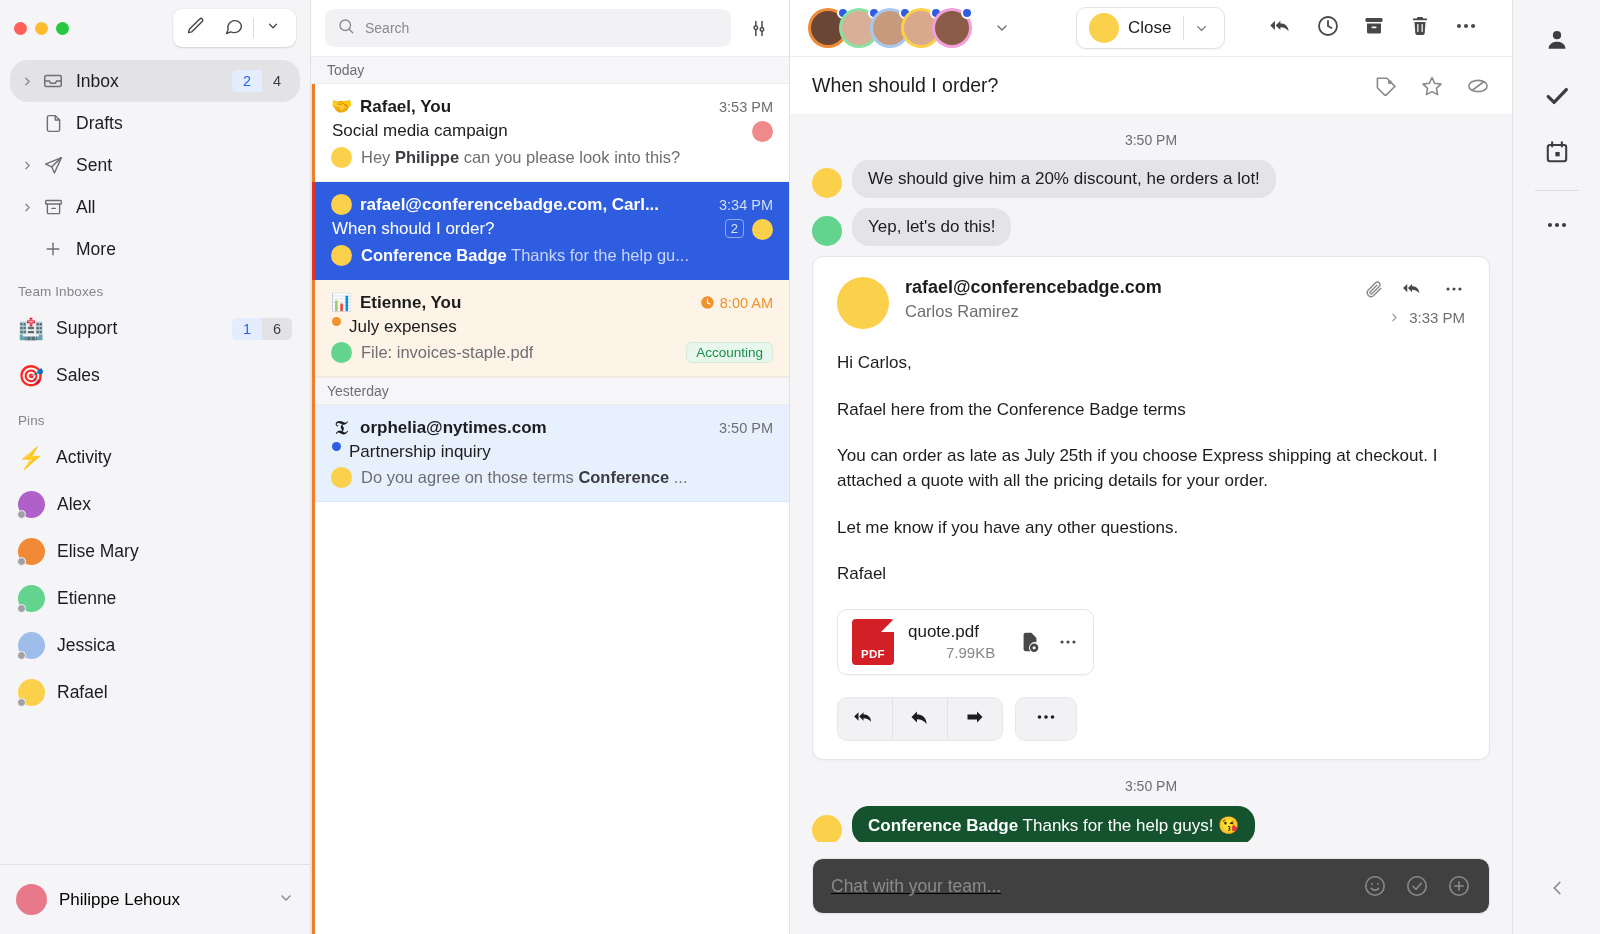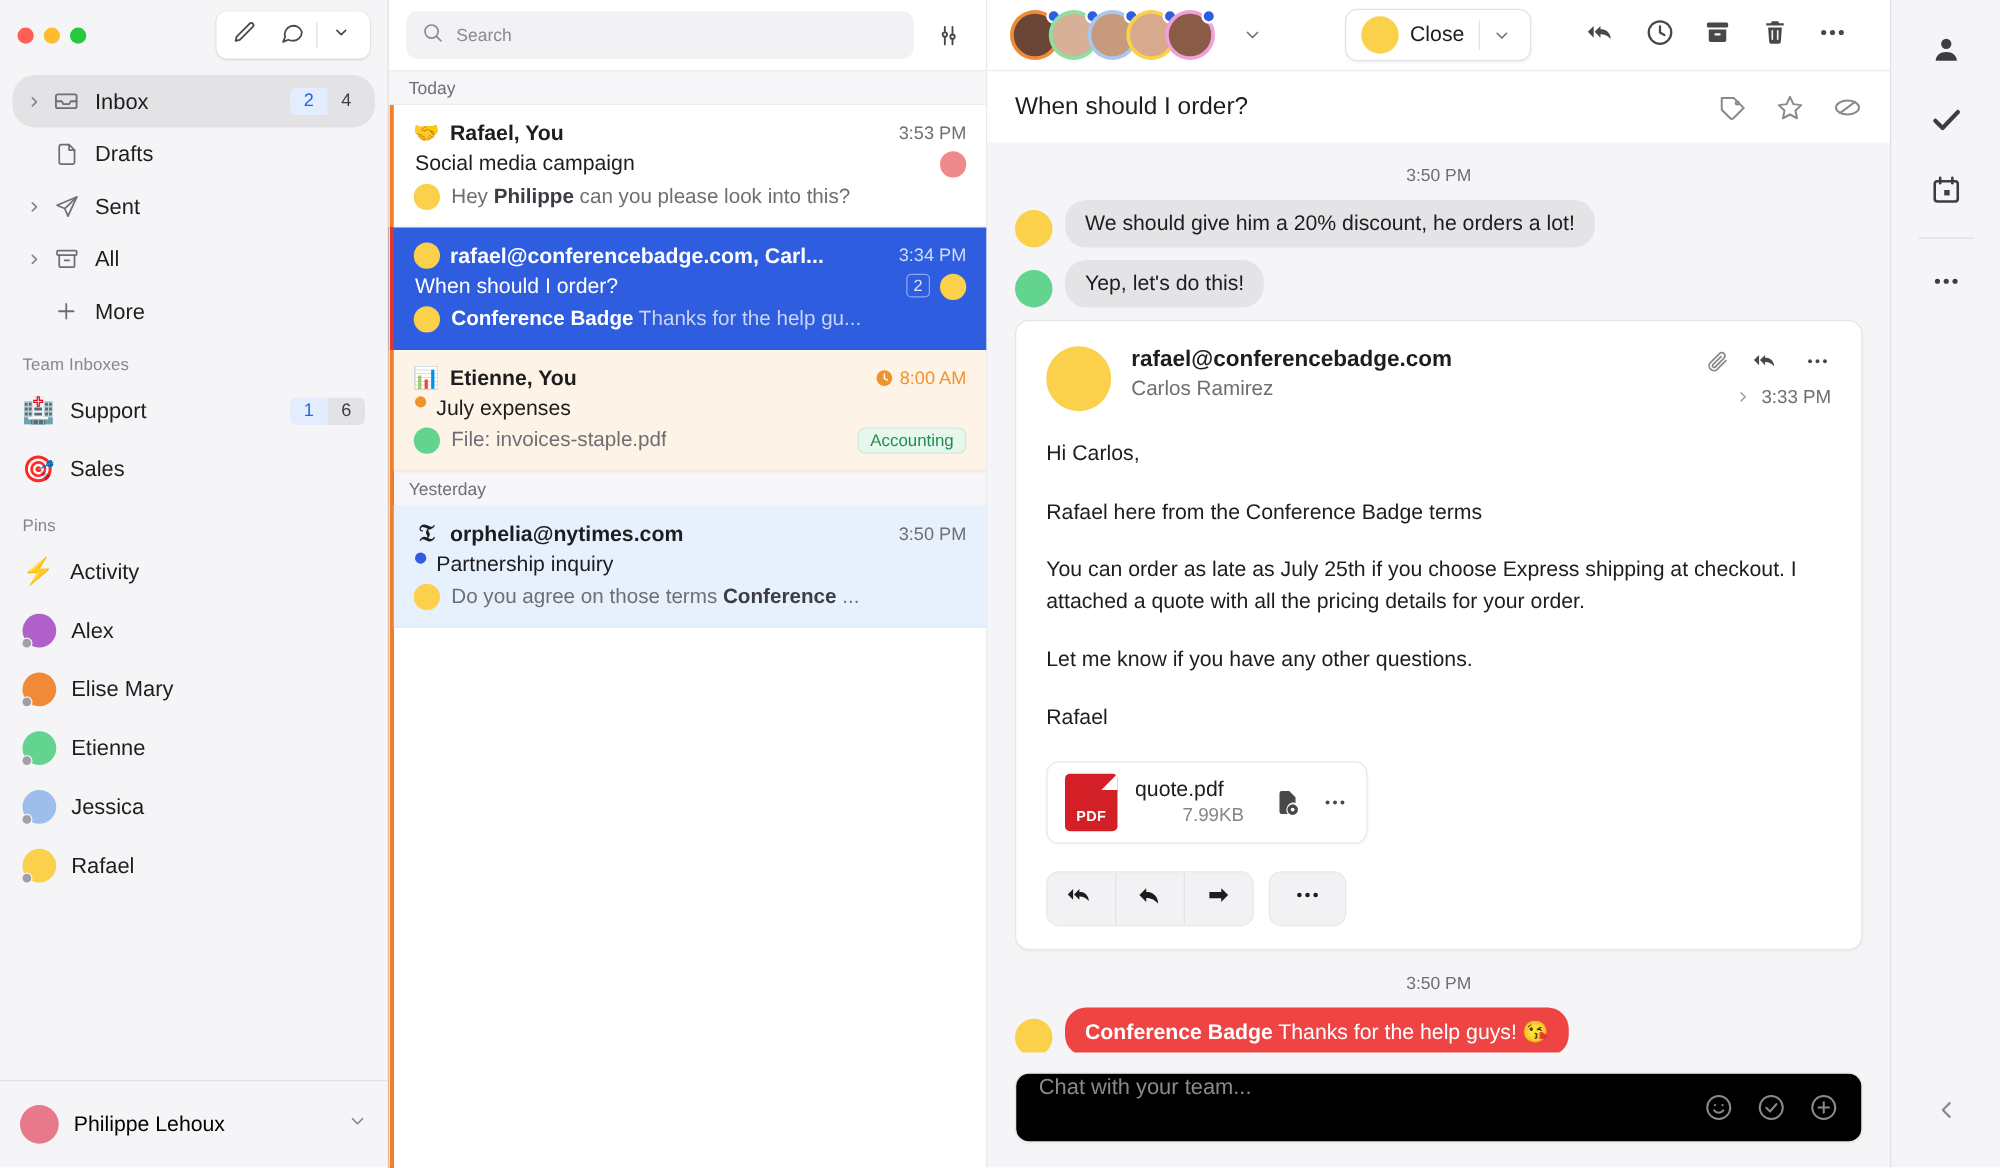--- a/index.html
+++ b/index.html
@@ -172,21 +172,21 @@
   .ch-icons { margin-left:auto; display:flex; align-items:center; gap: 22px; color:#8a8a8e; }
   .ch-icons > div { cursor:pointer; display:flex; }
 
   .thread { flex:1; overflow:hidden; padding: 14px 0 0 0; position:relative; }
   .ts { text-align:center; font-size:14px; color:#6e6e73; margin: 4px 0 12px 0; }
   .chat-line { display:flex; align-items:flex-end; gap:10px; padding: 0 22px; margin-bottom: 10px; }
   .bubble {
     background:#e4e4e7; border-radius: 17px; padding: 9px 16px;
     font-size: 17px; color:#1d1d1f; max-width: 70%;
   }
-  .bubble.blue { background:#ef4444; color:#fff; }
+  .bubble.blue { background:#14532d; color:#fff; }
   .bubble.blue b { color:#fff; }
   .chat-av { width:30px; height:30px; flex:none; }
 
   .email-card {
     background:#fff; border:1px solid #e6e6ea; border-radius: 11px;
     margin: 10px 22px 0 22px; padding: 20px 24px 18px 24px;
     box-shadow: 0 1px 2px rgba(0,0,0,.03);
   }
   .ec-head { display:flex; align-items:flex-start; gap:16px; }
   .ec-av { width: 52px; height:52px; flex:none; }
@@ -223,23 +223,24 @@
   }
   .rb-btn { width:54px; height:42px; display:flex; align-items:center; justify-content:center; cursor:pointer; color:#1d1d1f;}
   .rb-sep { width:1px; height:42px; background:#e4e4e8; }
   .rb-single {
     background:#f2f2f4; border:1px solid #e8e8ec; border-radius:10px;
     width:62px; height:44px; display:flex; align-items:center; justify-content:center; cursor:pointer; color:#1d1d1f;
   }
 
   .composer-wrap { padding: 16px 22px 20px 22px; }
   .composer {
-    height: 56px; background:#000000; border:1px solid #e6e6ea; border-radius: 11px;
-    display:flex; padding: 0 18px; gap: 14px; cursor:text;
+    height: 56px; background:#404040; border:1px solid #e6e6ea; border-radius: 11px;
+    display:flex; align-items:center; padding: 0 18px; gap: 14px; cursor:text;
     box-shadow: 0 1px 2px rgba(0,0,0,.03);
+    text-decoration: underline;
   }
   .comp-ph { font-size: 17.5px; color:#8a8a8e; }
   .comp-icons { margin-left:auto; display:flex; align-items:center; gap: 18px; color:#8a8a8e;}
   .comp-icons > div { cursor:pointer; display:flex; }
 
   
   .rail {
     width: 88px; height:934px; background:#f5f5f7; border-left:1px solid #e2e2e6;
     display:flex; flex-direction:column; align-items:center; padding-top: 14px;
   }

